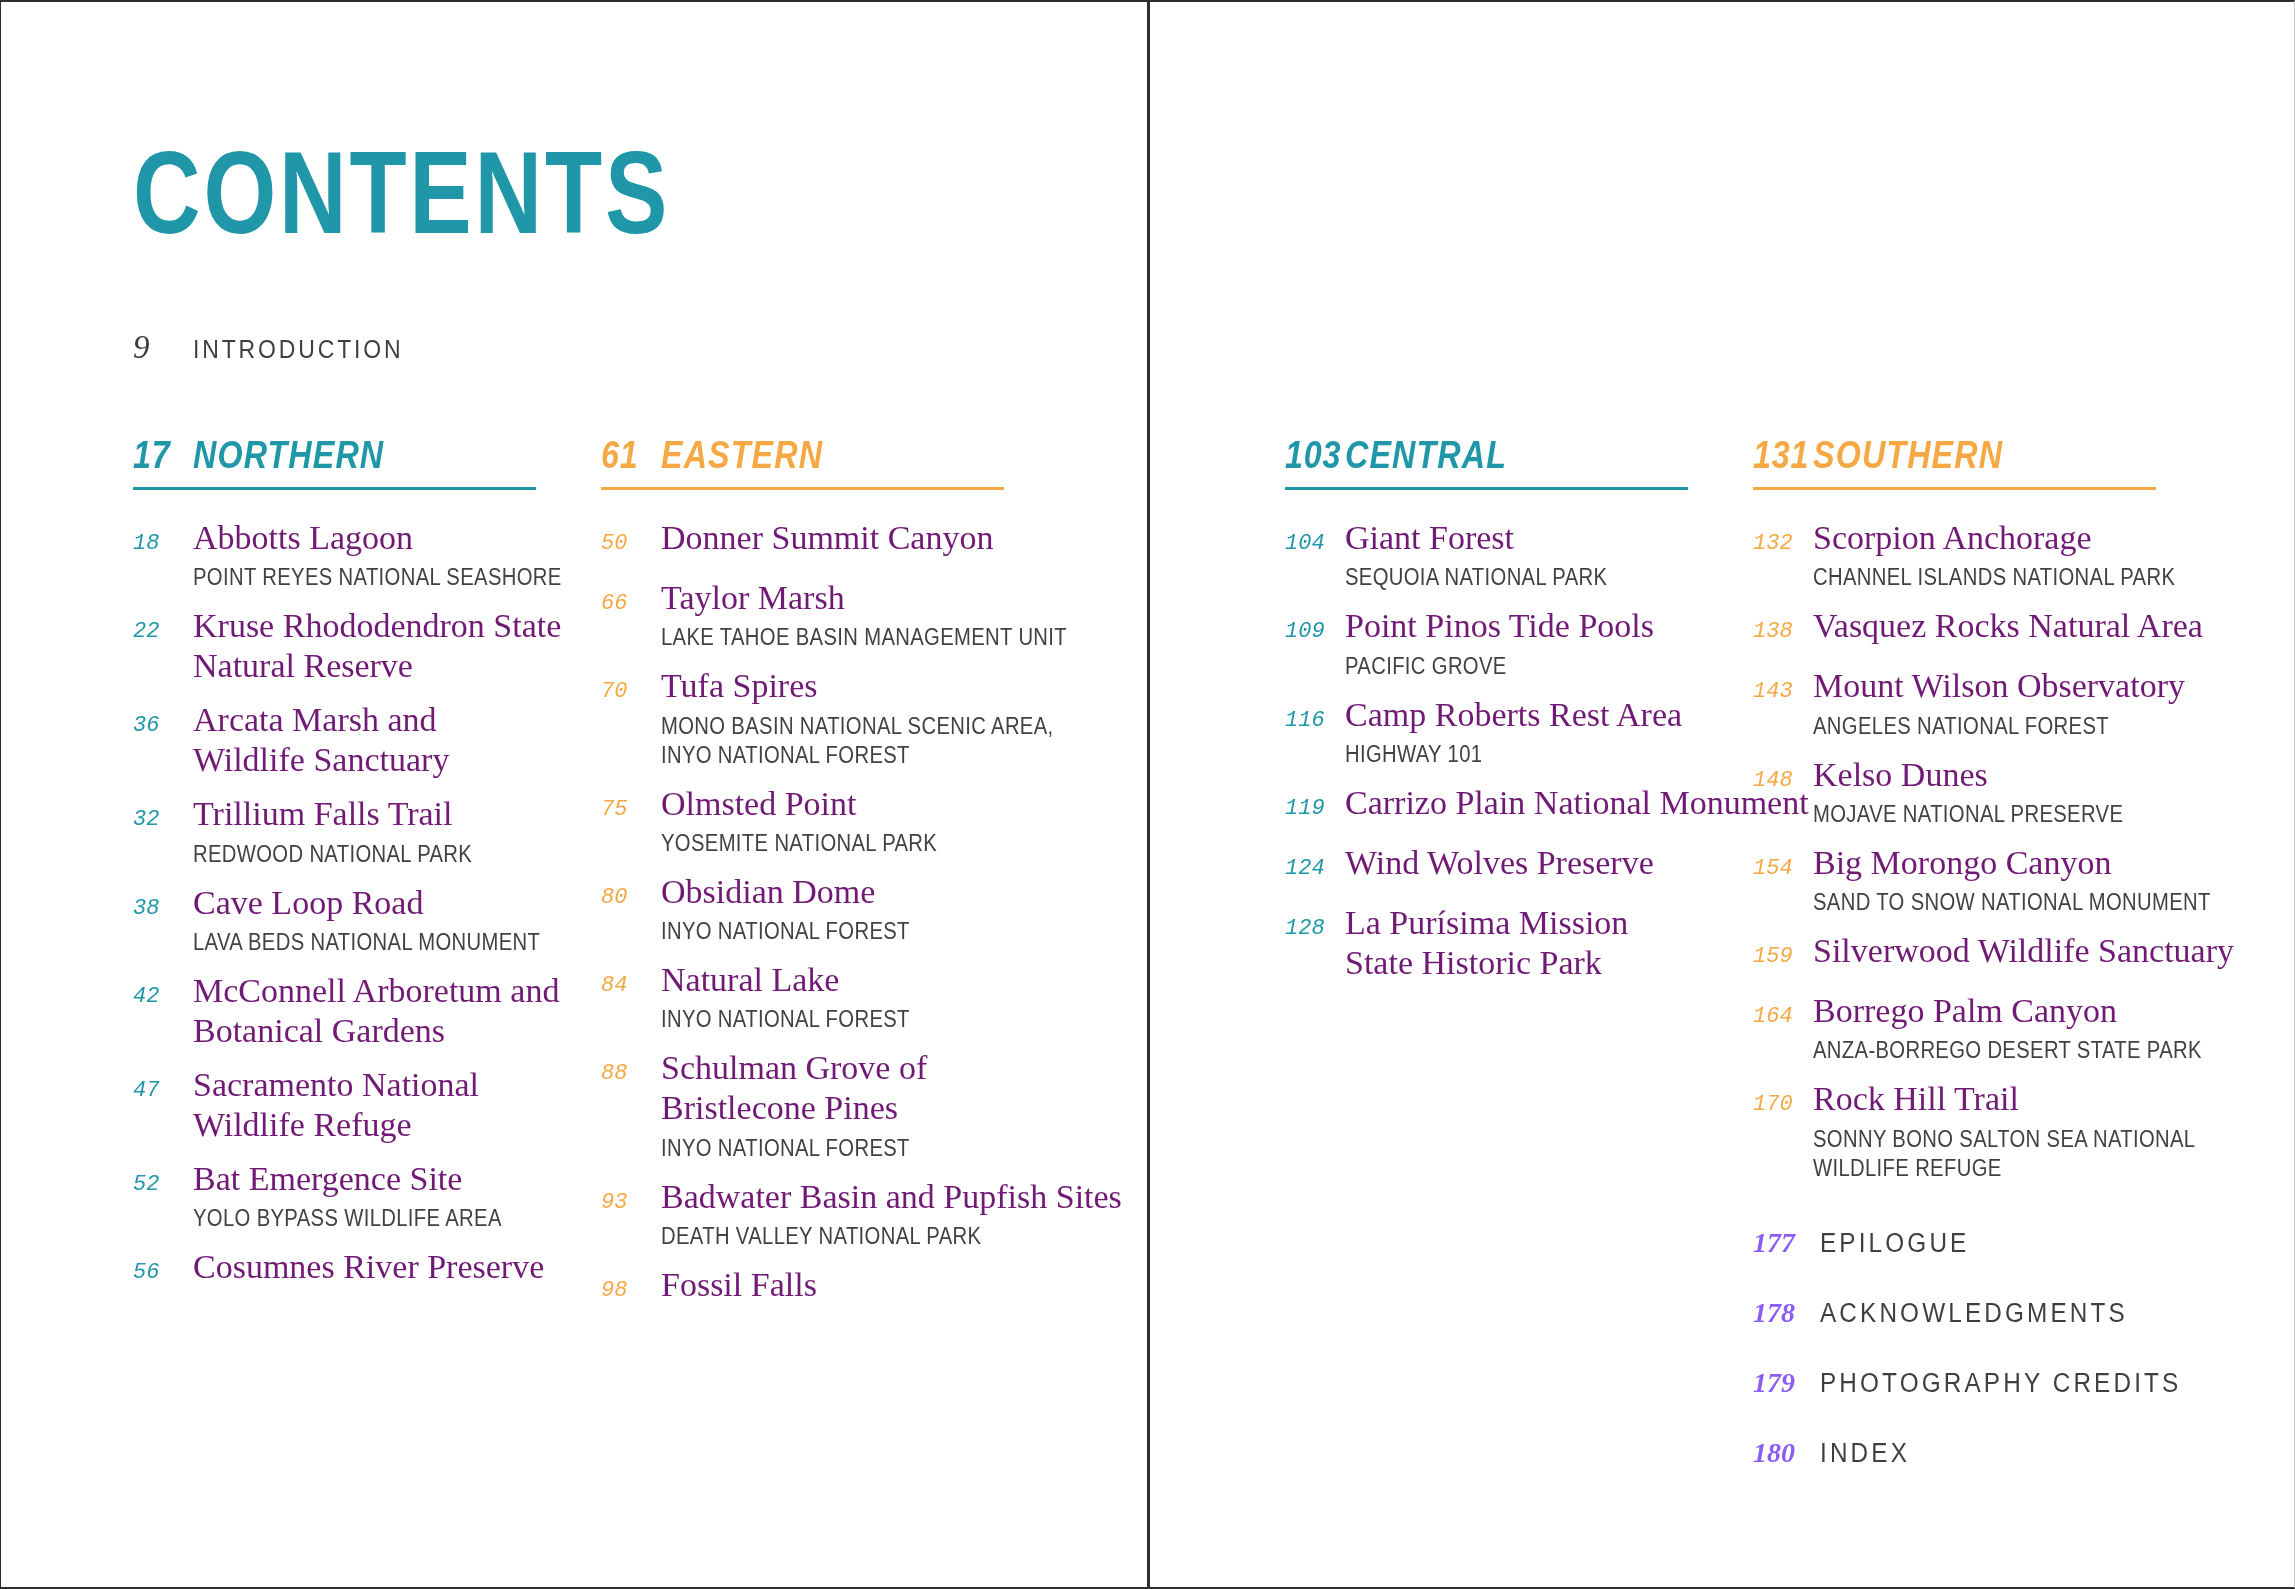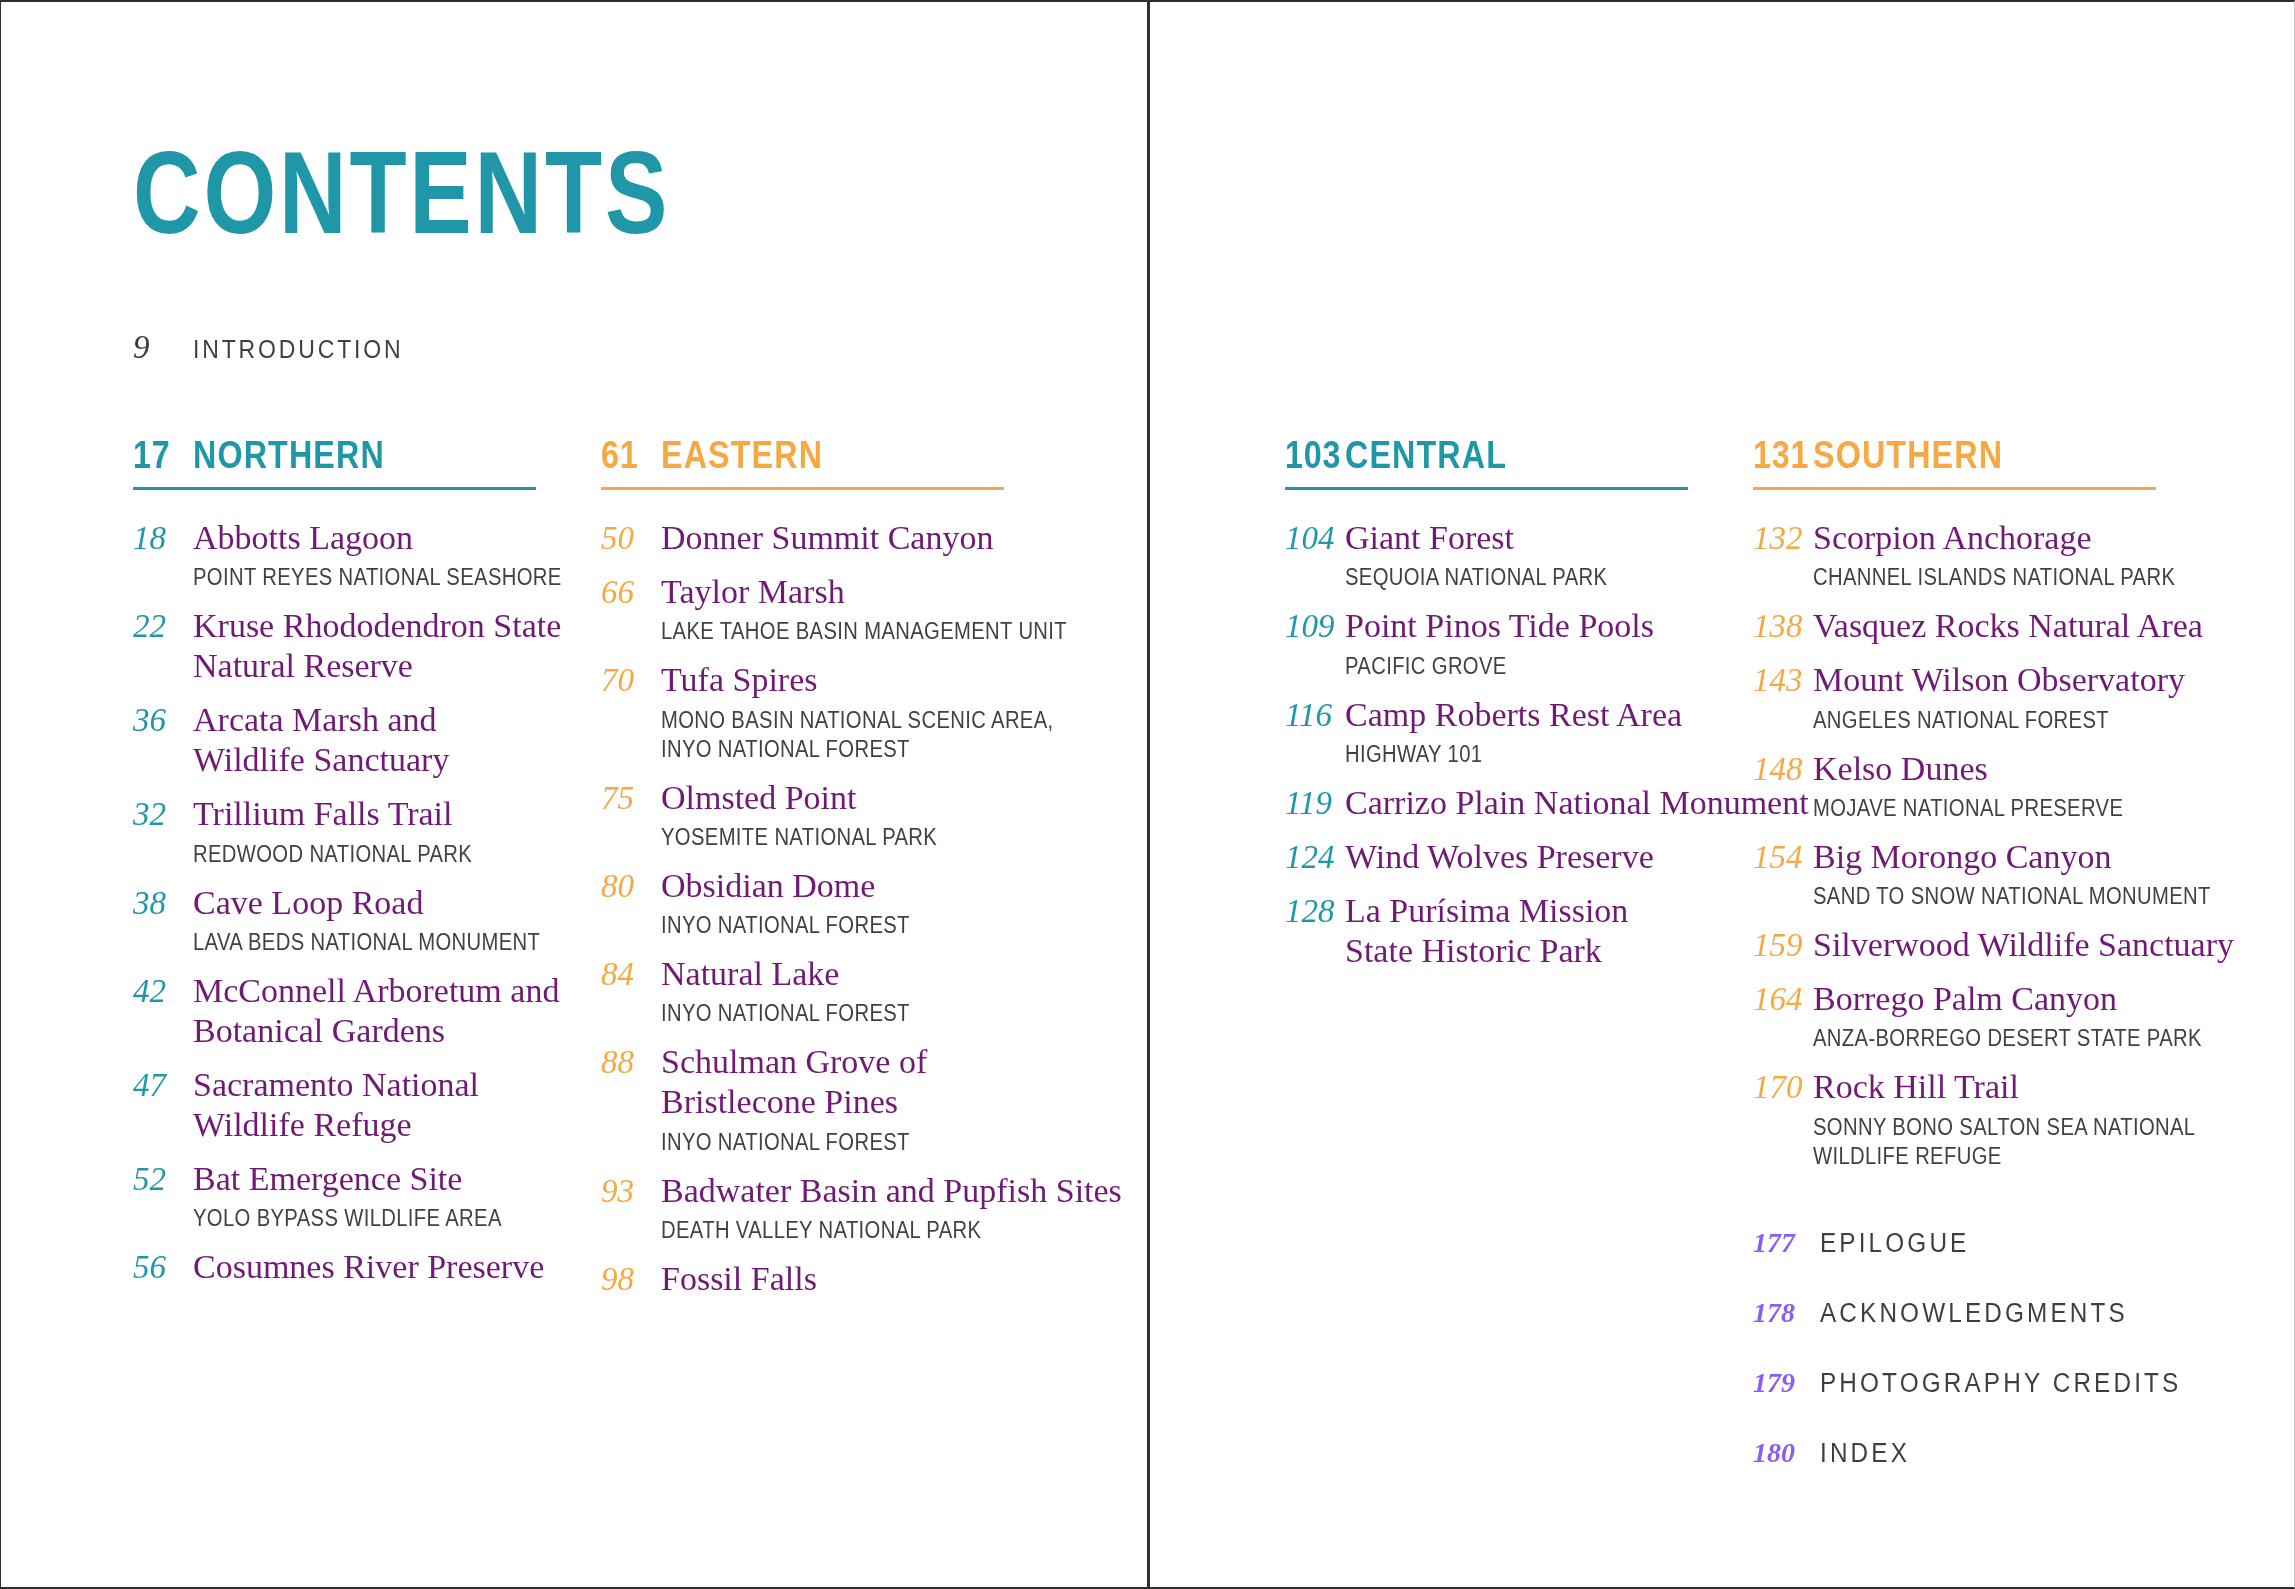--- a/index.html
+++ b/index.html
@@ -49,43 +49,43 @@
   .intro-label{
     display:inline-block;
     font-size:25px;line-height:35px;letter-spacing:3.1px;
     color:#3f3f3f;
     transform:scaleX(0.92);transform-origin:left center;
     white-space:nowrap;
   }
 
   
   .col{position:absolute;top:434px;width:494px;height:1112px;}
-  .sec-head{display:flex;align-items:flex-end;}
+  .sec-head{display:flex;align-items:flex-end;font-style:italic;}
   .sec-num{
     display:inline-block;
     width:60px;flex:0 0 60px;
     font-weight:700;font-size:38px;line-height:39px;
     letter-spacing:0.9px;
     transform:scaleX(0.85);transform-origin:left center;
   }
   .sec-title{
     display:inline-block;
     font-weight:700;font-size:38px;line-height:39px;
     letter-spacing:1.3px;
     transform:scaleX(0.85);transform-origin:left center;
     white-space:nowrap;
   }
   .rule{height:2.6px;width:403px;margin-top:12.4px;}
   .entries{margin-top:28px;}
 
   .entry{display:flex;align-items:baseline;margin-bottom:14px;}
   .entry .num{
-    font-family:Liberation Serif, serif;
+    font-family:Liberation Mono, monospace;
     font-style:italic;
-    font-size:33px;line-height:40px;
+    font-size:22px;line-height:40px;
     width:60px;flex:0 0 60px;
   }
   .entry .body{min-width:0;}
   .t-line{
     font-family:"Liberation Serif","DejaVu Serif",serif;
     font-size:34px;line-height:40px;
     color:#701a75;white-space:nowrap;
   }
   .sub{margin-top:5.3px;}
   .sub-line{

